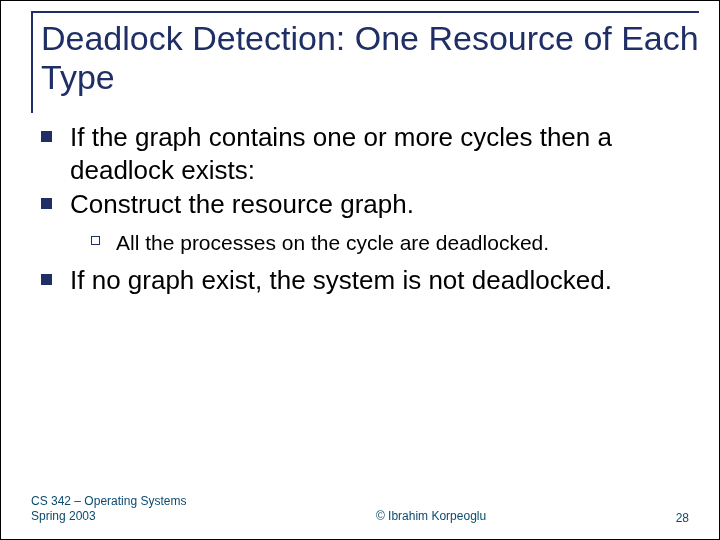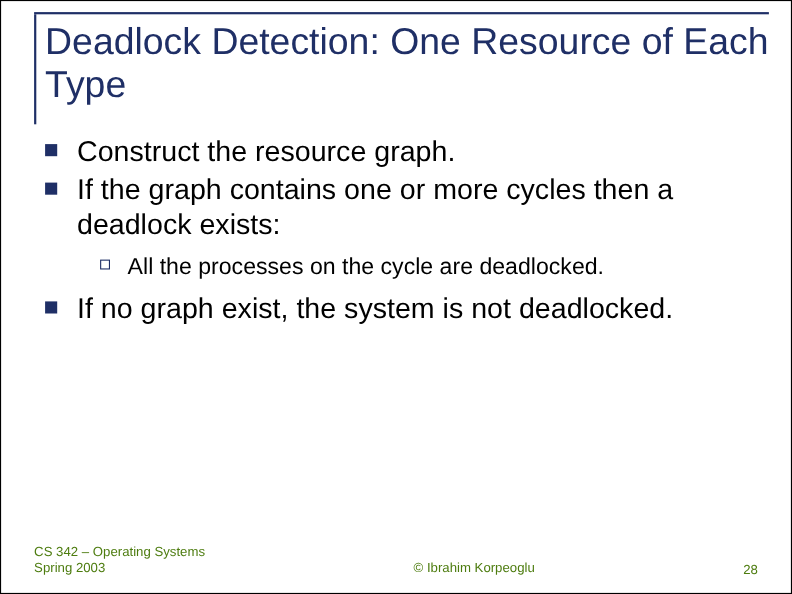--- a/index.html
+++ b/index.html
@@ -81,42 +81,42 @@
   }
   .footer {
     position: absolute;
     left: 30px;
     right: 30px;
     bottom: 14px;
     display: flex;
     justify-content: space-between;
     align-items: flex-end;
     font-size: 12px;
-    color: #4d7c0f;
+    color: #0c4a6e;
   }
   .footer .left { text-align: left; line-height: 1.3; }
   .footer .center { line-height: 1.3; }
   .footer .right { }
 </style>
 </head>
 <body>
 
 <div class="slide">
   <div class="title-wrap">
     <h1 class="title">Deadlock Detection: One Resource of Each Type</h1>
   </div>
 
   <div class="body">
     <div class="l1">
       <span class="bullet"></span>
-      <span class="txt">Construct the resource graph.</span>
+      <span class="txt">If the graph contains one or more cycles then a deadlock exists:</span>
     </div>
     <div class="l1">
       <span class="bullet"></span>
-      <span class="txt">If the graph contains one or more cycles then a deadlock exists:</span>
+      <span class="txt">Construct the resource graph.</span>
     </div>
     <div class="l2">
       <span class="bullet"></span>
       <span class="txt">All the processes on the cycle are deadlocked.</span>
     </div>
     <div class="l1">
       <span class="bullet"></span>
       <span class="txt">If no graph exist, the system is not deadlocked.</span>
     </div>
   </div>

